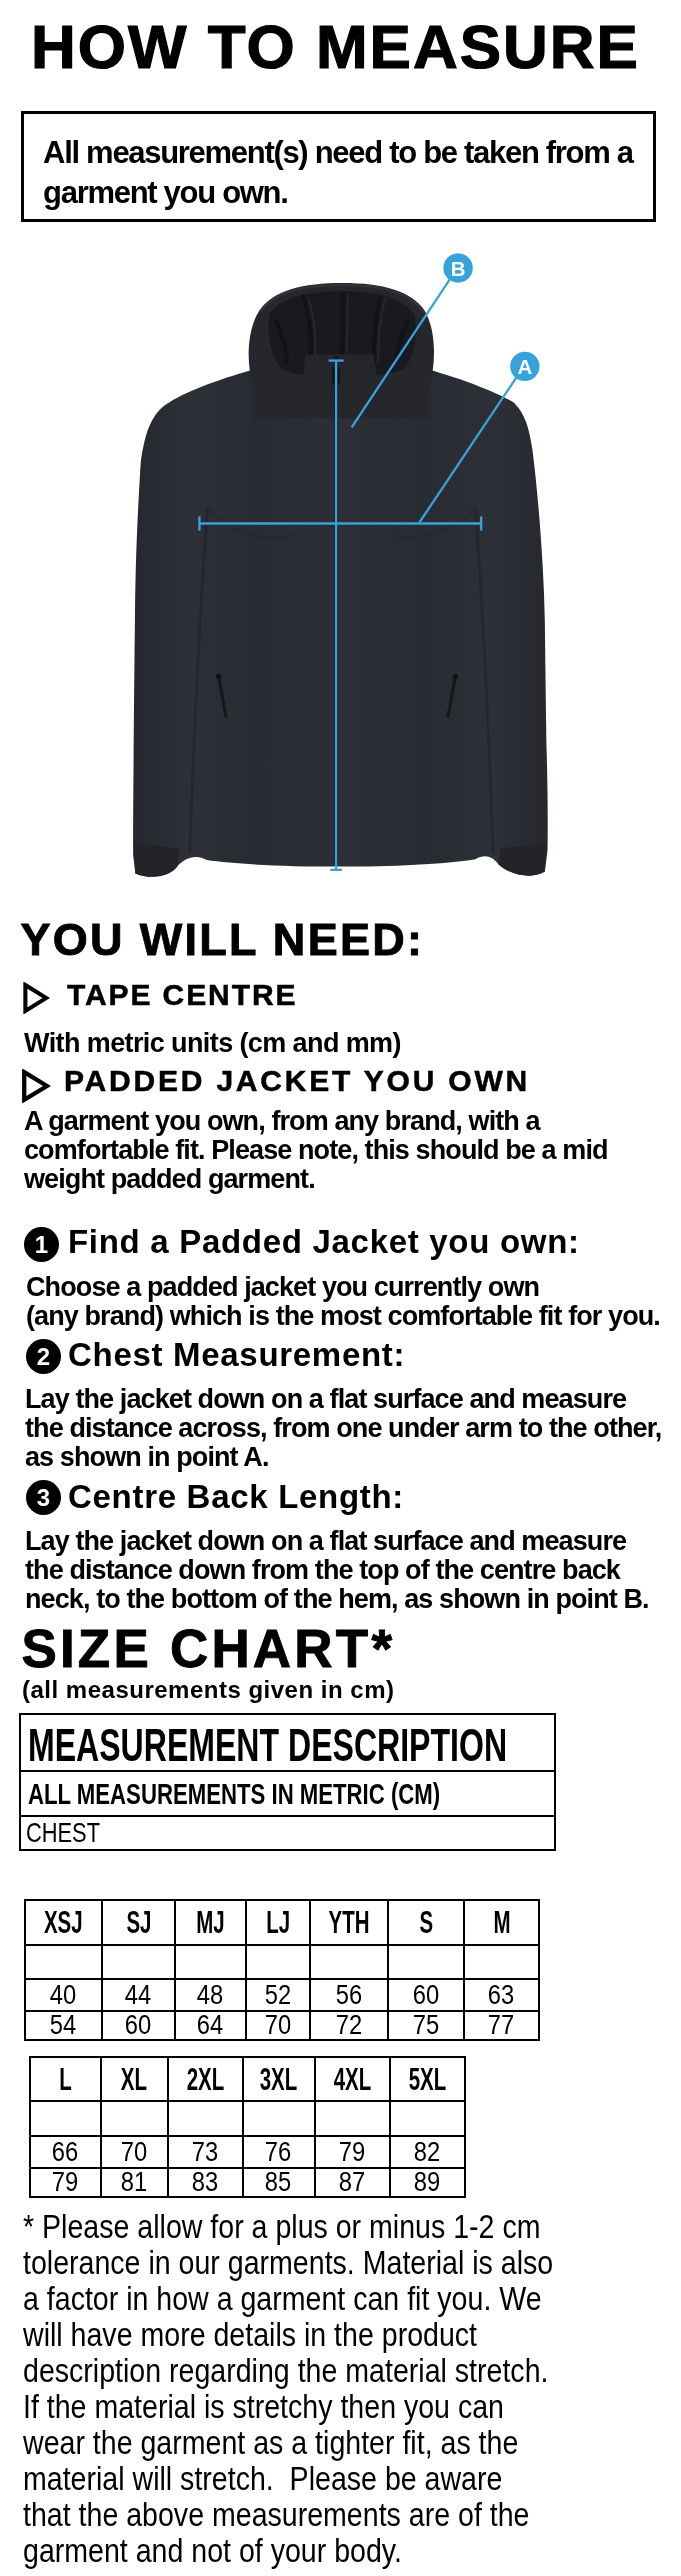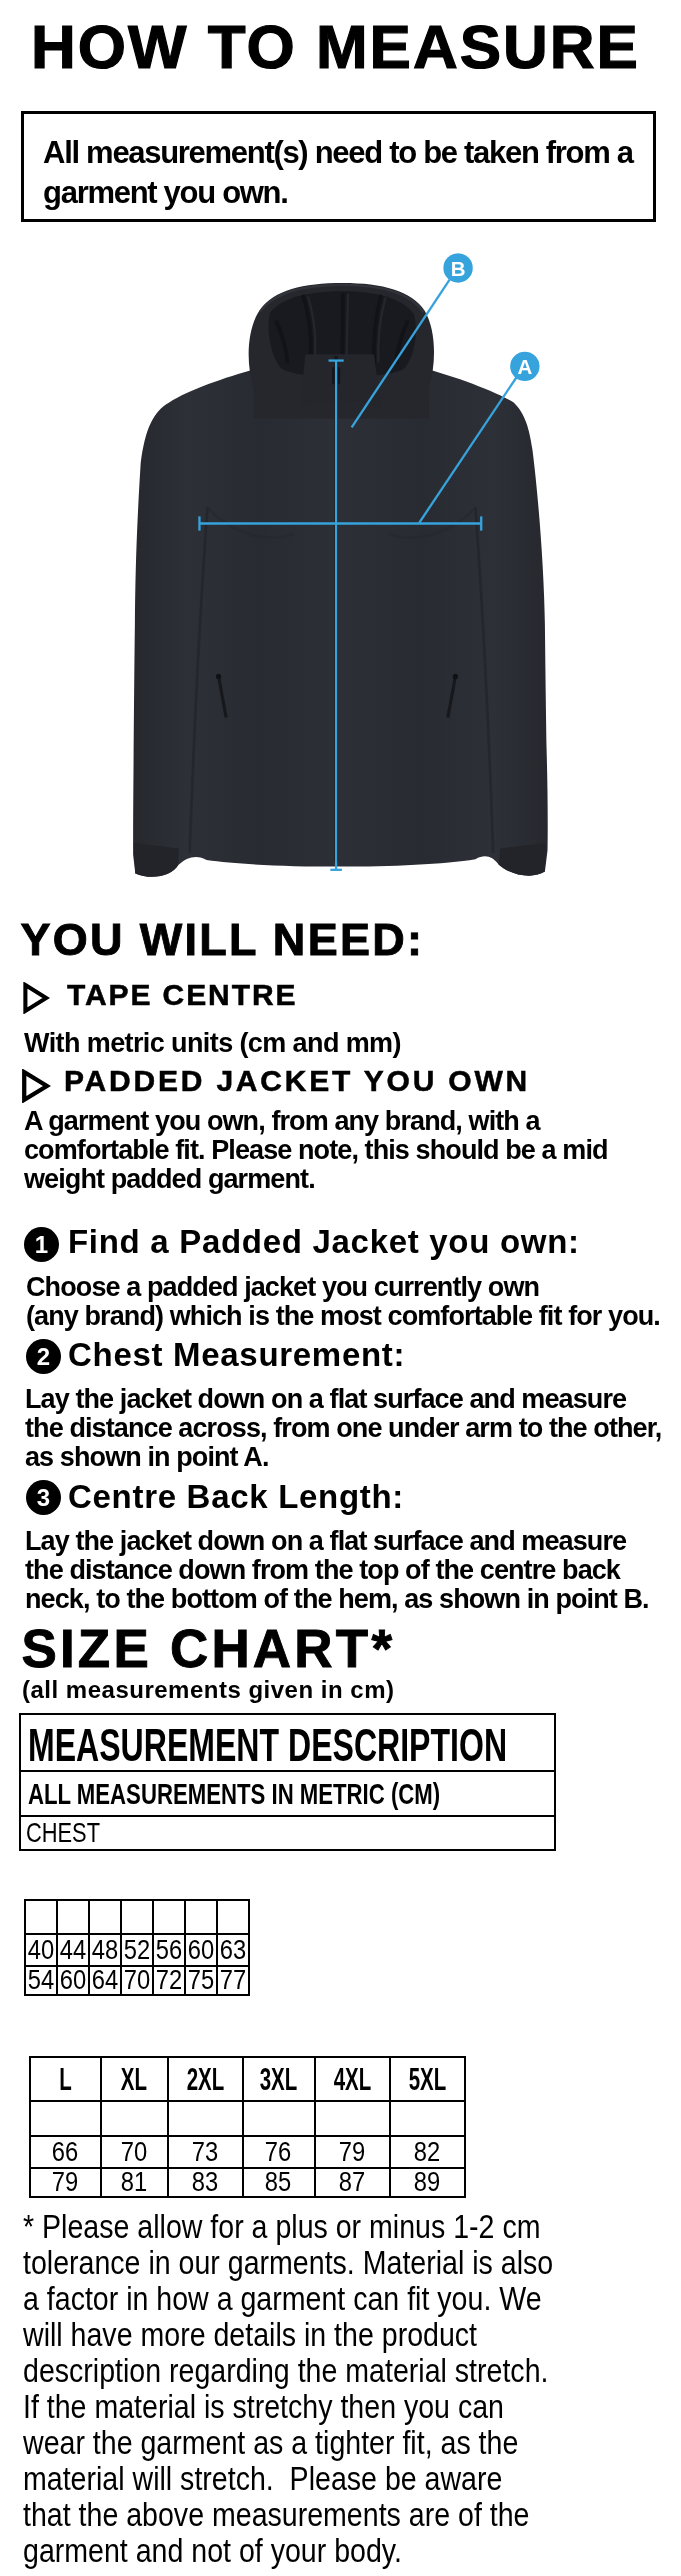--- a/index.html
+++ b/index.html
@@ -174,20 +174,29 @@
         <td style="padding-left:7.1px;"><span class="sx" style="font-size:30px;font-weight:bold;transform:scaleX(0.739);">ALL MEASUREMENTS IN METRIC (CM)</span></td>
       </tr>
     <tr style="height:30px;">
         <td style="padding-left:5.3px;border-radius:11px;"><span class="sx" style="font-size:28px;transform:scaleX(0.78);">CHEST</span></td>
       </tr>
   </tbody>
   </table>
 
   <table class="abs sizes" style="left:24px;top:1899px;">
     <tbody>
+      <tr class="hd" style="height:45px;">
+        <td style="width:75px"><span style="transform:scaleX(0.66)">XSJ</span></td>
+        <td style="width:71px"><span style="transform:scaleX(0.66)">SJ</span></td>
+        <td style="width:69px"><span style="transform:scaleX(0.66)">MJ</span></td>
+        <td style="width:62px"><span style="transform:scaleX(0.66)">LJ</span></td>
+        <td style="width:76px"><span style="transform:scaleX(0.66)">YTH</span></td>
+        <td style="width:74px"><span style="transform:scaleX(0.66)">S</span></td>
+        <td style="width:73px"><span style="transform:scaleX(0.66)">M</span></td>
+      </tr>
     <tr style="height:34px;">
         <td></td>
         <td></td>
         <td></td>
         <td></td>
         <td></td>
         <td></td>
         <td></td>
       </tr>
     <tr class="num" style="height:32px;">

